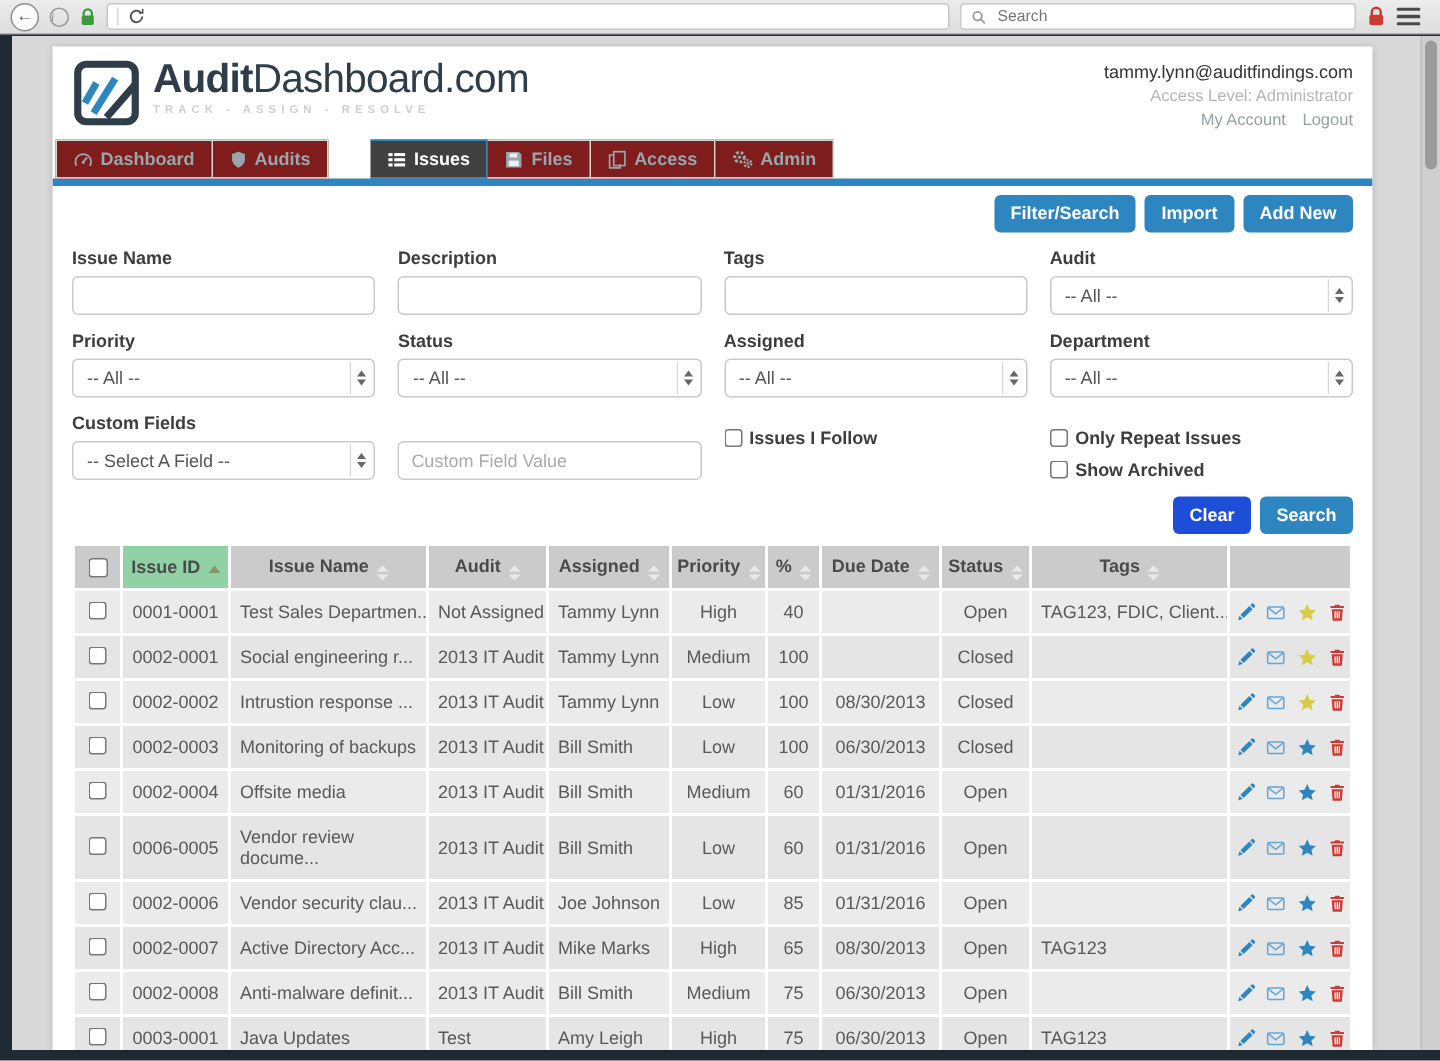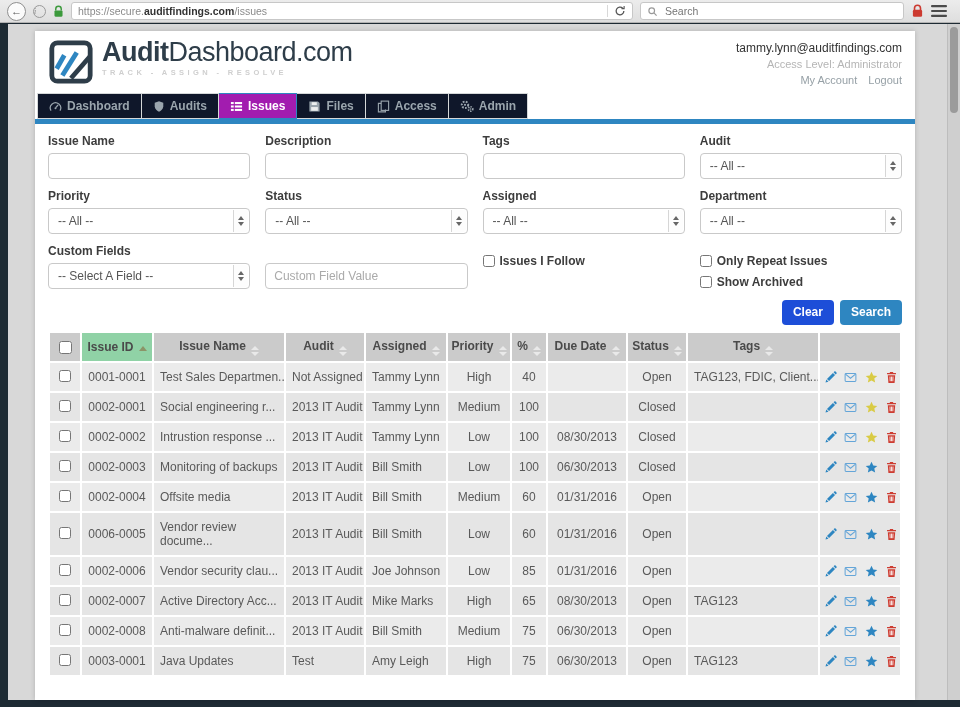--- a/index.html
+++ b/index.html
@@ -35,24 +35,24 @@
   .logo-tagline{font-size:7.5px;letter-spacing:3.4px;color:#cfcfcf;margin-top:3px;font-weight:bold;}
   .user-box{position:absolute;right:13px;top:9px;text-align:right;line-height:1.45;}
   .user-email{font-size:12px;font-weight:normal;color:#333;}
   .user-access{font-size:11px;color:#b5b5b5;}
   .user-links{font-size:11px;color:#96a0a6;}
   .user-links span{cursor:pointer;}
   .user-links .gap{display:inline-block;width:8px;}
 
   
   .tabs{display:flex;padding-left:2px;}
-  .tab{display:flex;align-items:center;gap:5px;padding:0 11px;height:26px;background:#0f172a;border:1px solid #d5d8d9;border-left-width:0;font-size:12px;font-weight:bold;color:#9aa5ad;box-sizing:border-box;cursor:pointer;}
+  .tab{display:flex;align-items:center;gap:5px;padding:0 11px;height:26px;background:#7f1d1d;border:1px solid #d5d8d9;border-left-width:0;font-size:12px;font-weight:bold;color:#9aa5ad;box-sizing:border-box;cursor:pointer;}
   .tab:first-child{border-left-width:1px;}
   .tab svg{flex:none;}
-  .tab.active{background:#a21caf;border-color:#2e86c1;color:#fff;}
+  .tab.active{background:#404040;border-color:#2e86c1;color:#fff;margin-left:28px;}
   .blue-bar{height:5px;background:#2e86c1;}
 
   
   .content{padding:0 13px;}
   .toolbar{display:flex;justify-content:flex-end;gap:6px;margin-top:6px;}
   .btn{border:none;border-radius:4px;font-size:12px;font-weight:bold;color:#fff;padding:6px 11px;font-family:"Liberation Sans",sans-serif;cursor:pointer;line-height:13px;}
   .btn-blue{background:#2e86c1;}
   .btn-orange{background:#1d4ed8;}
 
   .fgrid{display:grid;grid-template-columns:repeat(4,1fr);column-gap:15px;}
@@ -103,21 +103,20 @@
   <div class="chrome">
     <div class="back-btn">←</div>
     <span class="chrome-ico info-i">i</span>
     <span class="chrome-ico">
       <svg width="11" height="13" viewBox="0 0 12 14">
           <path d="M3 6V4.2a3 3 0 0 1 6 0V6" fill="none" stroke="#3c9a3c" stroke-width="1.6"></path>
           <rect x="1.6" y="5.8" width="8.8" height="6.8" rx="1.2" fill="#3c9a3c"></rect>
         </svg>
     </span>
     <div class="url-bar">
-      <span class="url-text"><span>https://secure.</span><b>auditfindings.com</b><span>/issues</span></span>
       <span class="url-divider"></span>
       <span class="chrome-ico">
         <svg width="12" height="12" viewBox="0 0 14 14" fill="none" stroke="#555" stroke-width="1.5">
             <path d="M11.5 7a4.5 4.5 0 1 1-1.3-3.2"></path>
             <path d="M11.8 1.2v3h-3" stroke-width="1.3"></path>
           </svg>
       </span>
     </div>
     <div class="search-bar">
       <span class="chrome-ico">
@@ -217,20 +216,25 @@
               <circle cx="10.6" cy="10" r="2.2" stroke-width="1.7" stroke-dasharray="1.3 1"></circle>
               <circle cx="10.6" cy="10" r=".8" fill="currentColor" stroke="none"></circle>
             </svg>
           <span>Admin</span>
         </div>
       </div>
       <div class="blue-bar"></div>
 
       <div class="content">
 
+        <div class="toolbar">
+          <button class="btn btn-blue">Filter/Search</button>
+          <button class="btn btn-blue">Import</button>
+          <button class="btn btn-blue">Add New</button>
+        </div>
 
         <div class="fgrid">
           <div class="field">
             <div class="flabel">Issue Name</div>
             <input class="tin" style="">
           </div>
           <div class="field">
             <div class="flabel">Description</div>
             <input class="tin" style="">
           </div>

